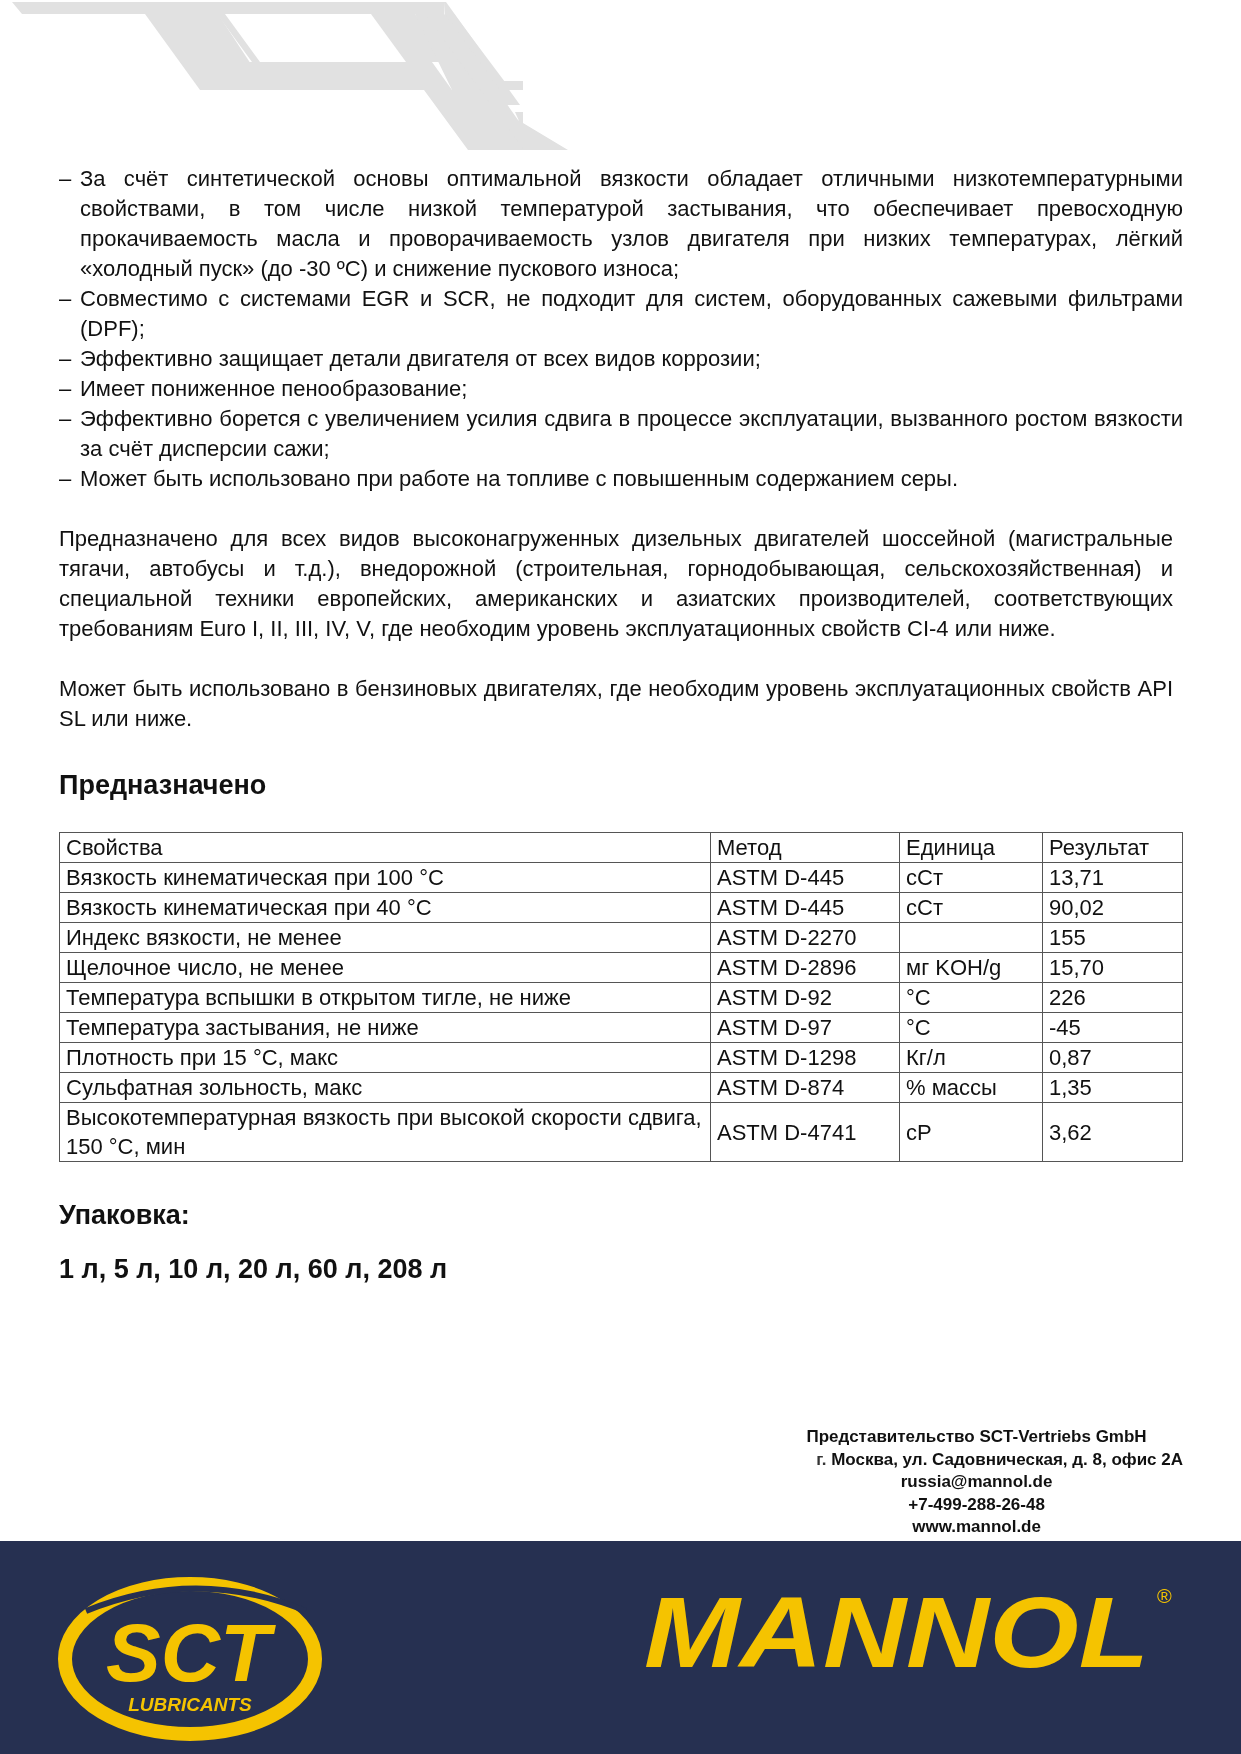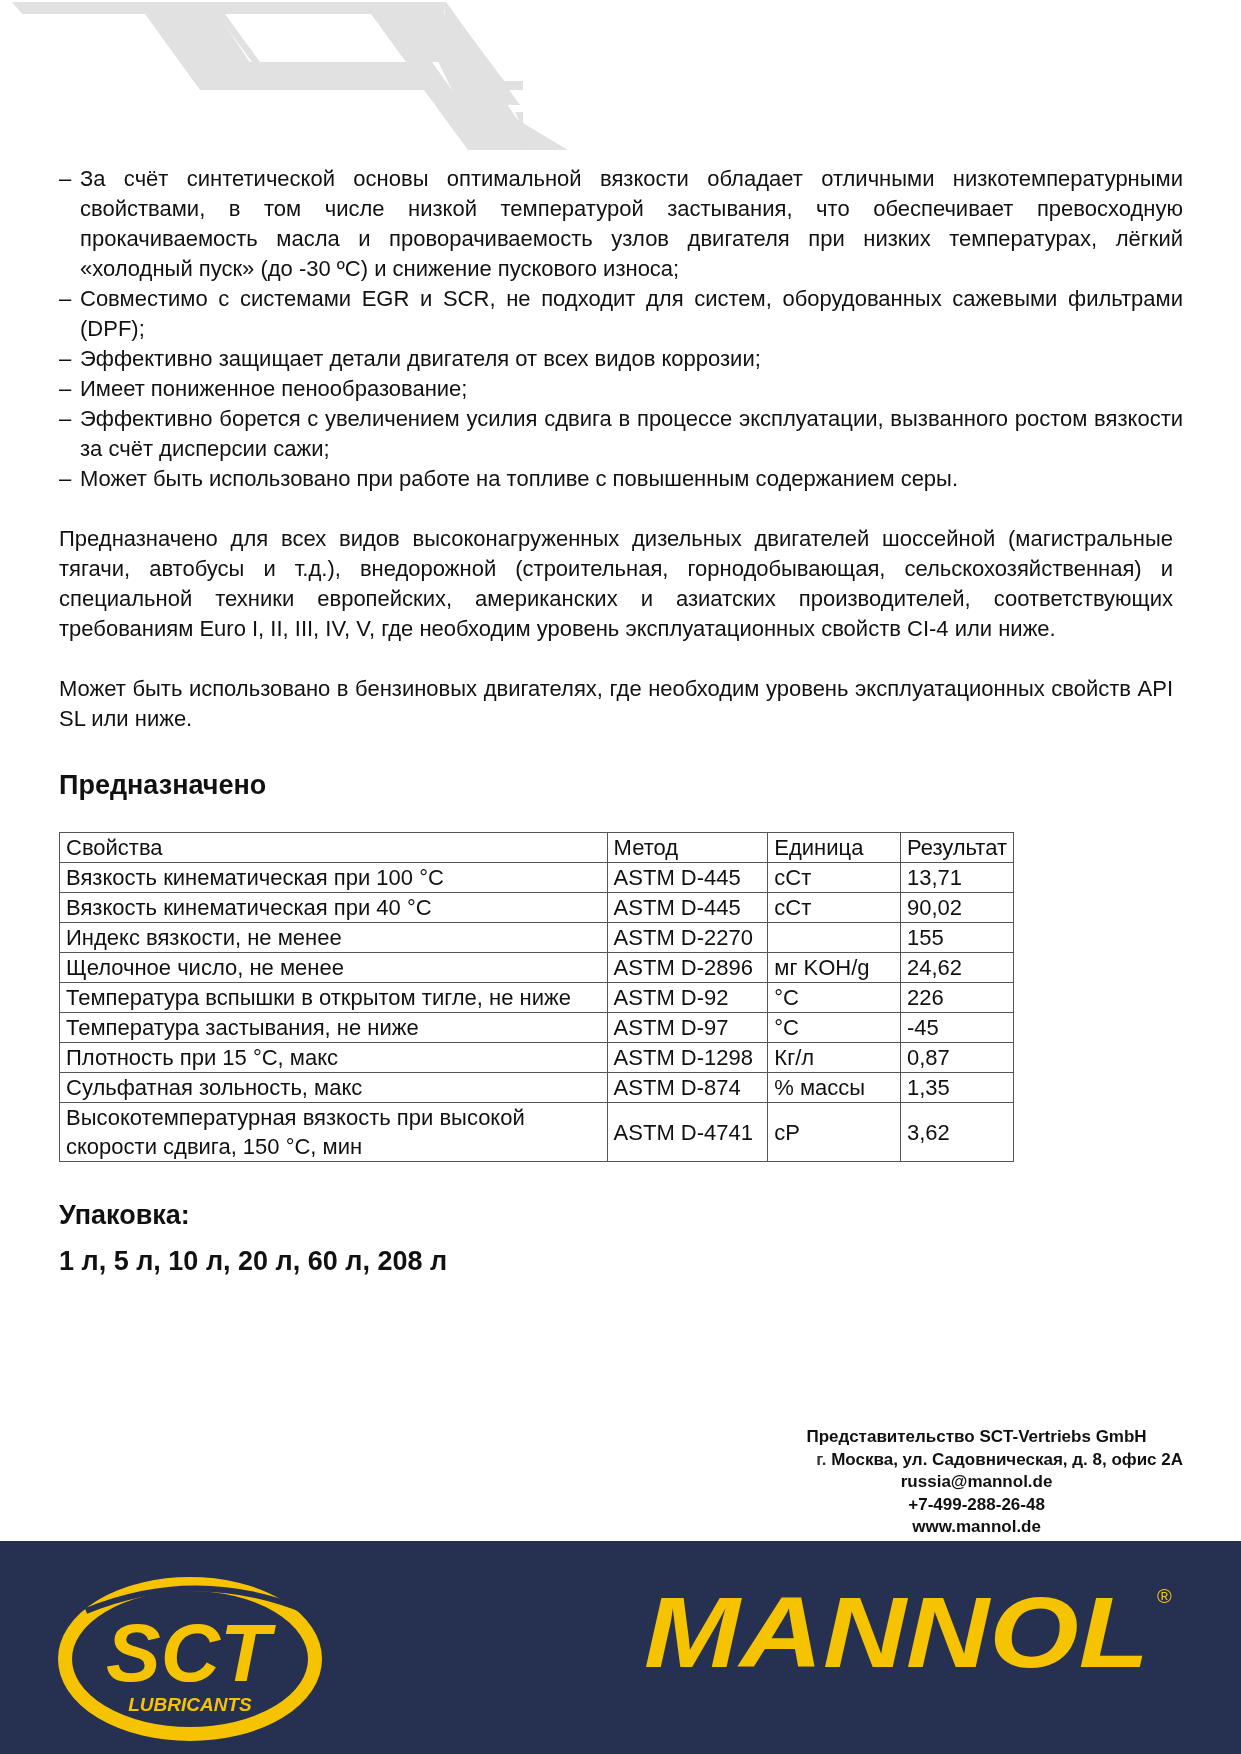--- a/index.html
+++ b/index.html
@@ -8,27 +8,27 @@
       background: #ffffff; color: #111111;
       font-family: "Liberation Sans", sans-serif;
     }
     .top-deco { position: absolute; left: 0; top: 0; width: 1241px; height: 150px; }
     .content { position: absolute; left: 59px; top: 164px; width: 1124px; }
     .bullets { list-style: none; margin: 0; padding: 0; font-size: 22px; line-height: 30px; text-align: justify; }
     .bullets li { position: relative; padding-left: 21px; }
     .bullets li .dash { position: absolute; left: 0; top: 0; }
     .para { font-size: 22px; line-height: 30px; text-align: justify; margin: 30px 10px 0 0; }
     .section-title { font-size: 27px; font-weight: bold; margin: 34px 0 0 0; line-height: 34px; }
-    table.spec { margin-top: 30px; width: 955px; border-collapse: collapse; font-size: 22px; line-height: 29px; }
+    table.spec { margin-top: 30px; width: 1124px; border-collapse: collapse; font-size: 22px; line-height: 29px; }
     table.spec td, table.spec th { border: 1.5px solid #555; padding: 0 6px; text-align: left; font-weight: normal; vertical-align: middle; }
     table.spec .c1 { width: 638px; }
     table.spec .c2 { width: 176px; }
     table.spec .c3 { width: 130px; }
     .pack-title { font-size: 27px; font-weight: bold; margin-top: 36px; line-height: 34px; }
-    .pack-values { font-size: 27px; font-weight: bold; margin-top: 12px; line-height: 34px; }
+    .pack-values { font-size: 27px; font-weight: bold; margin-top: 20px; line-height: 34px; }
     .contacts { position: absolute; right: 58px; top: 1426px; text-align: center; font-size: 17px; font-weight: bold; line-height: 22.5px; }
     .addr { position: relative; display: inline-block; }
     .addr .overlay { position: absolute; right: 0; top: 0; white-space: nowrap; }
     .footer { position: absolute; left: 0; top: 1541px; width: 1241px; height: 213px; background: #263051; }
     .logo-sct { position: absolute; left: 56px; top: 30px; width: 275px; height: 170px; }
     .logo-mannol { position: absolute; left: 644px; top: 34px; width: 540px; height: 110px; }
   </style>
 </head>
 <body>
 
@@ -92,21 +92,21 @@
       <tr>
         <td>Индекс вязкости, не менее</td>
           <td>ASTM D-2270</td>
           <td></td>
           <td>155</td>
       </tr>
       <tr>
         <td>Щелочное число, не менее</td>
           <td>ASTM D-2896</td>
           <td>мг KOH/g</td>
-          <td>24,62</td>
+          <td>15,70</td>
       </tr>
       <tr>
         <td>Температура вспышки в открытом тигле, не ниже</td>
           <td>ASTM D-92</td>
           <td>°C</td>
           <td>226</td>
       </tr>
       <tr>
         <td>Температура застывания, не ниже</td>
           <td>ASTM D-97</td>

